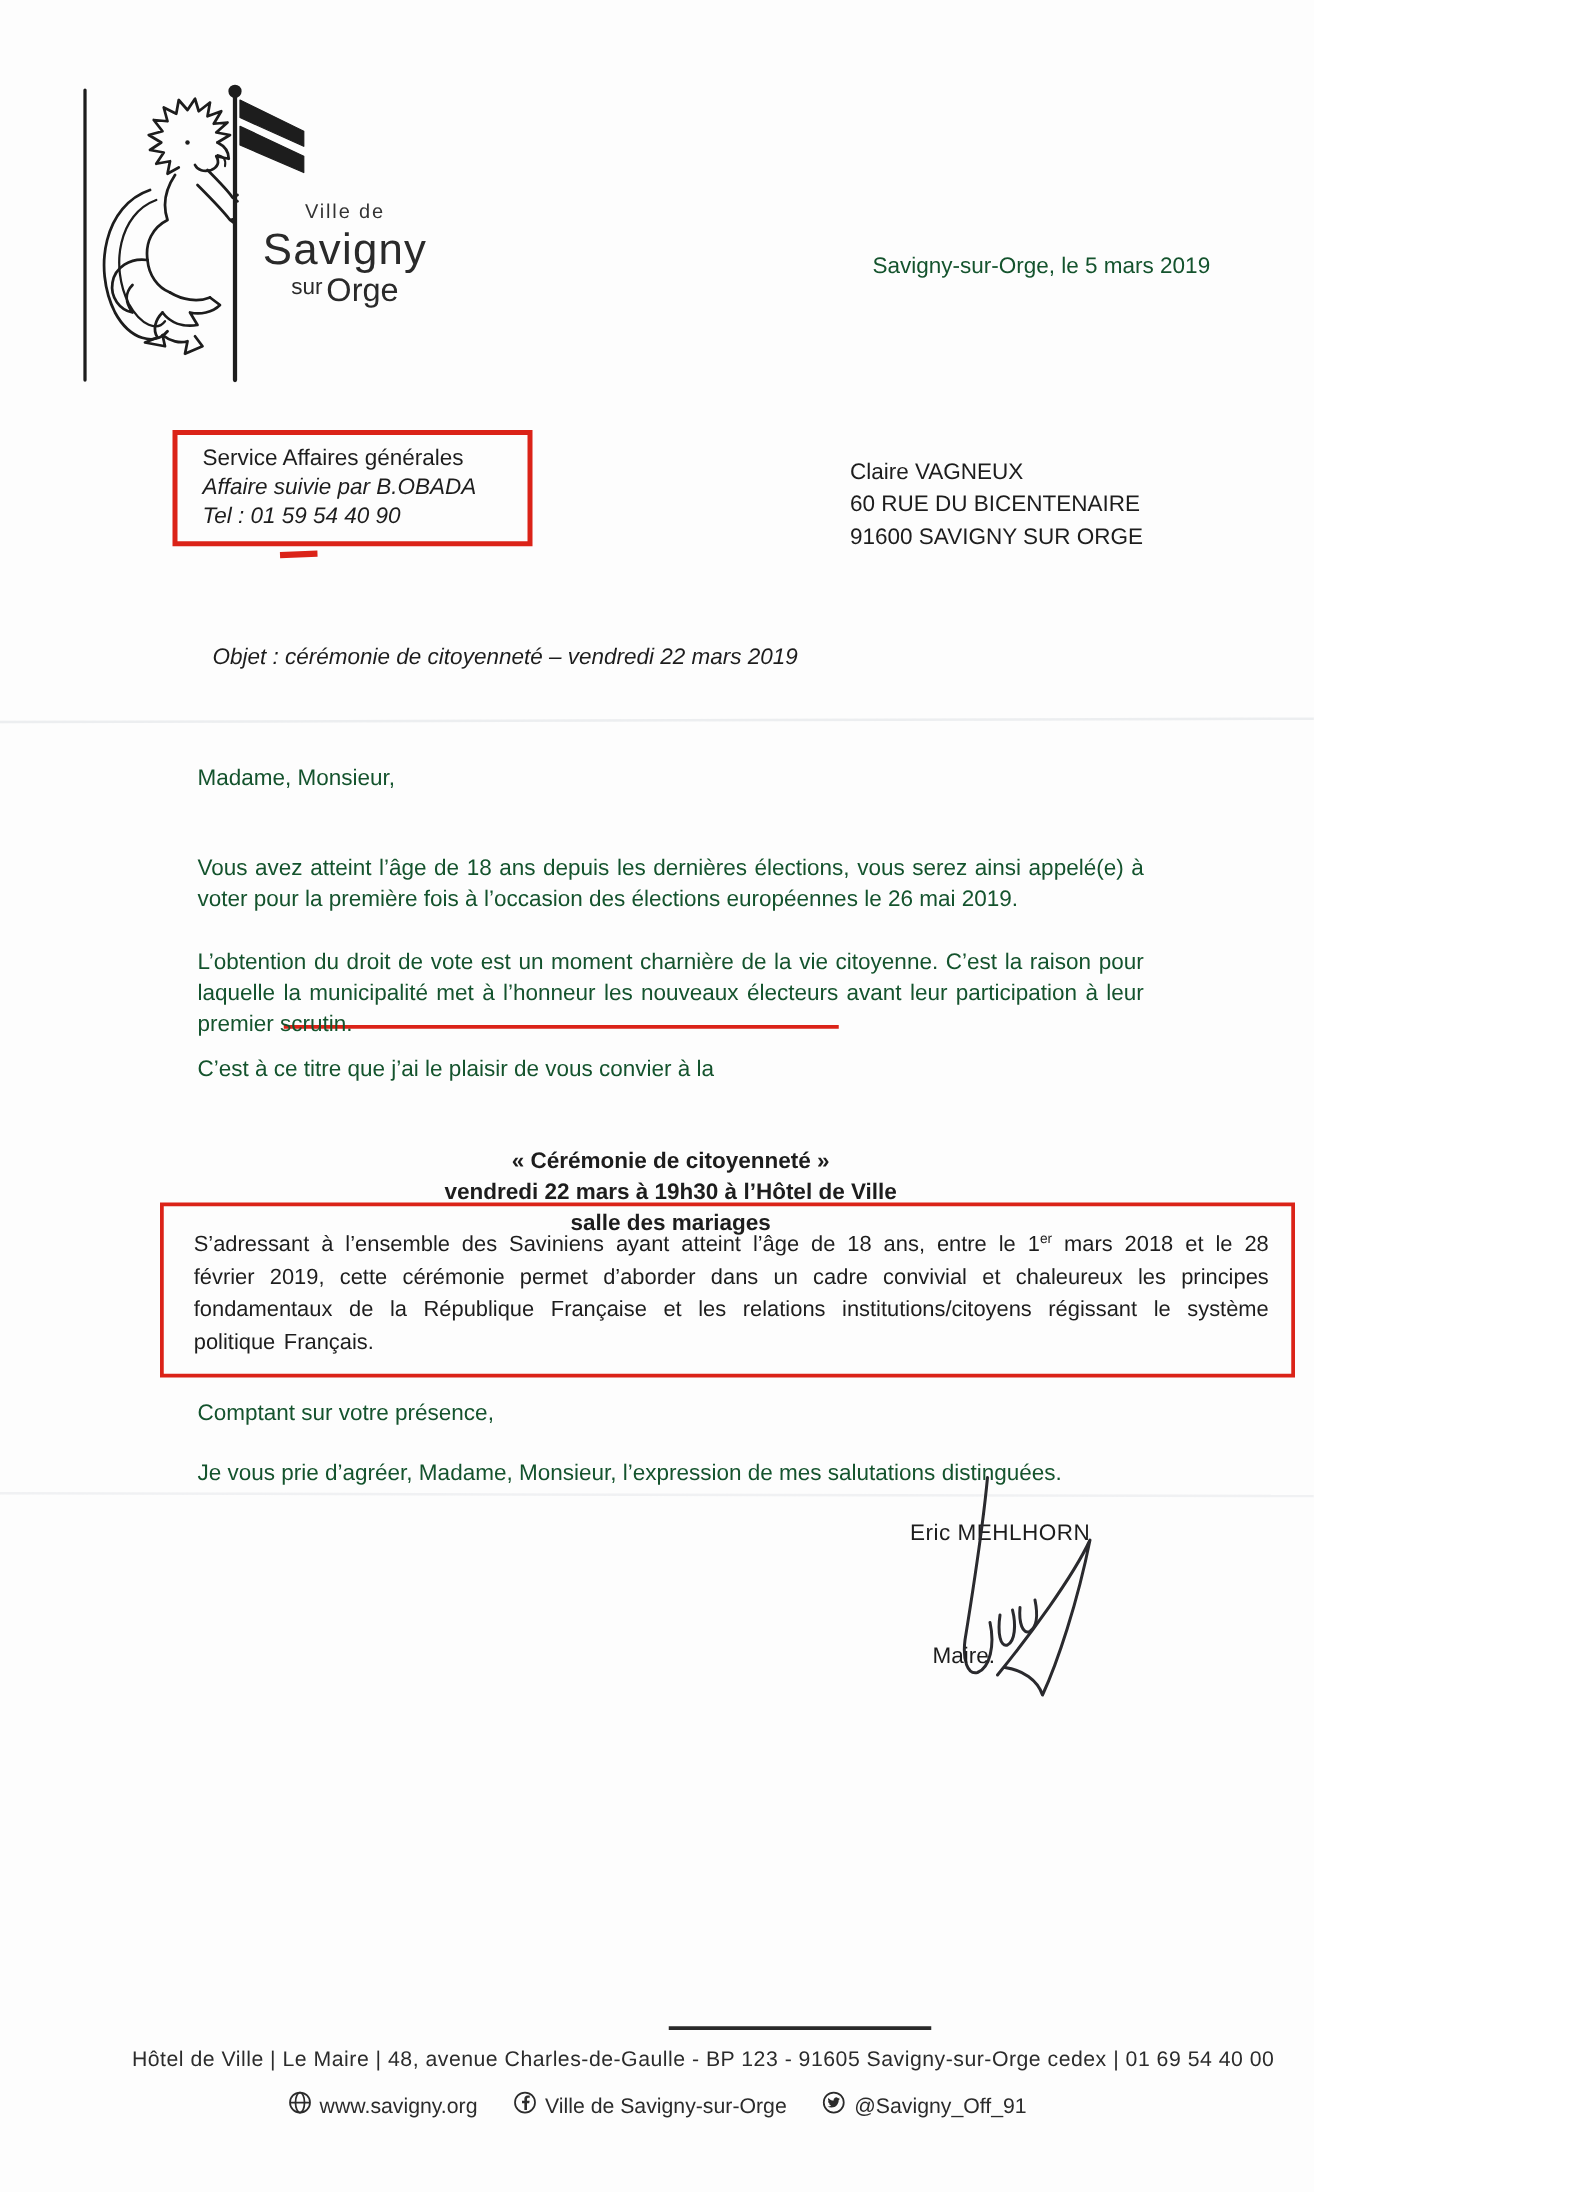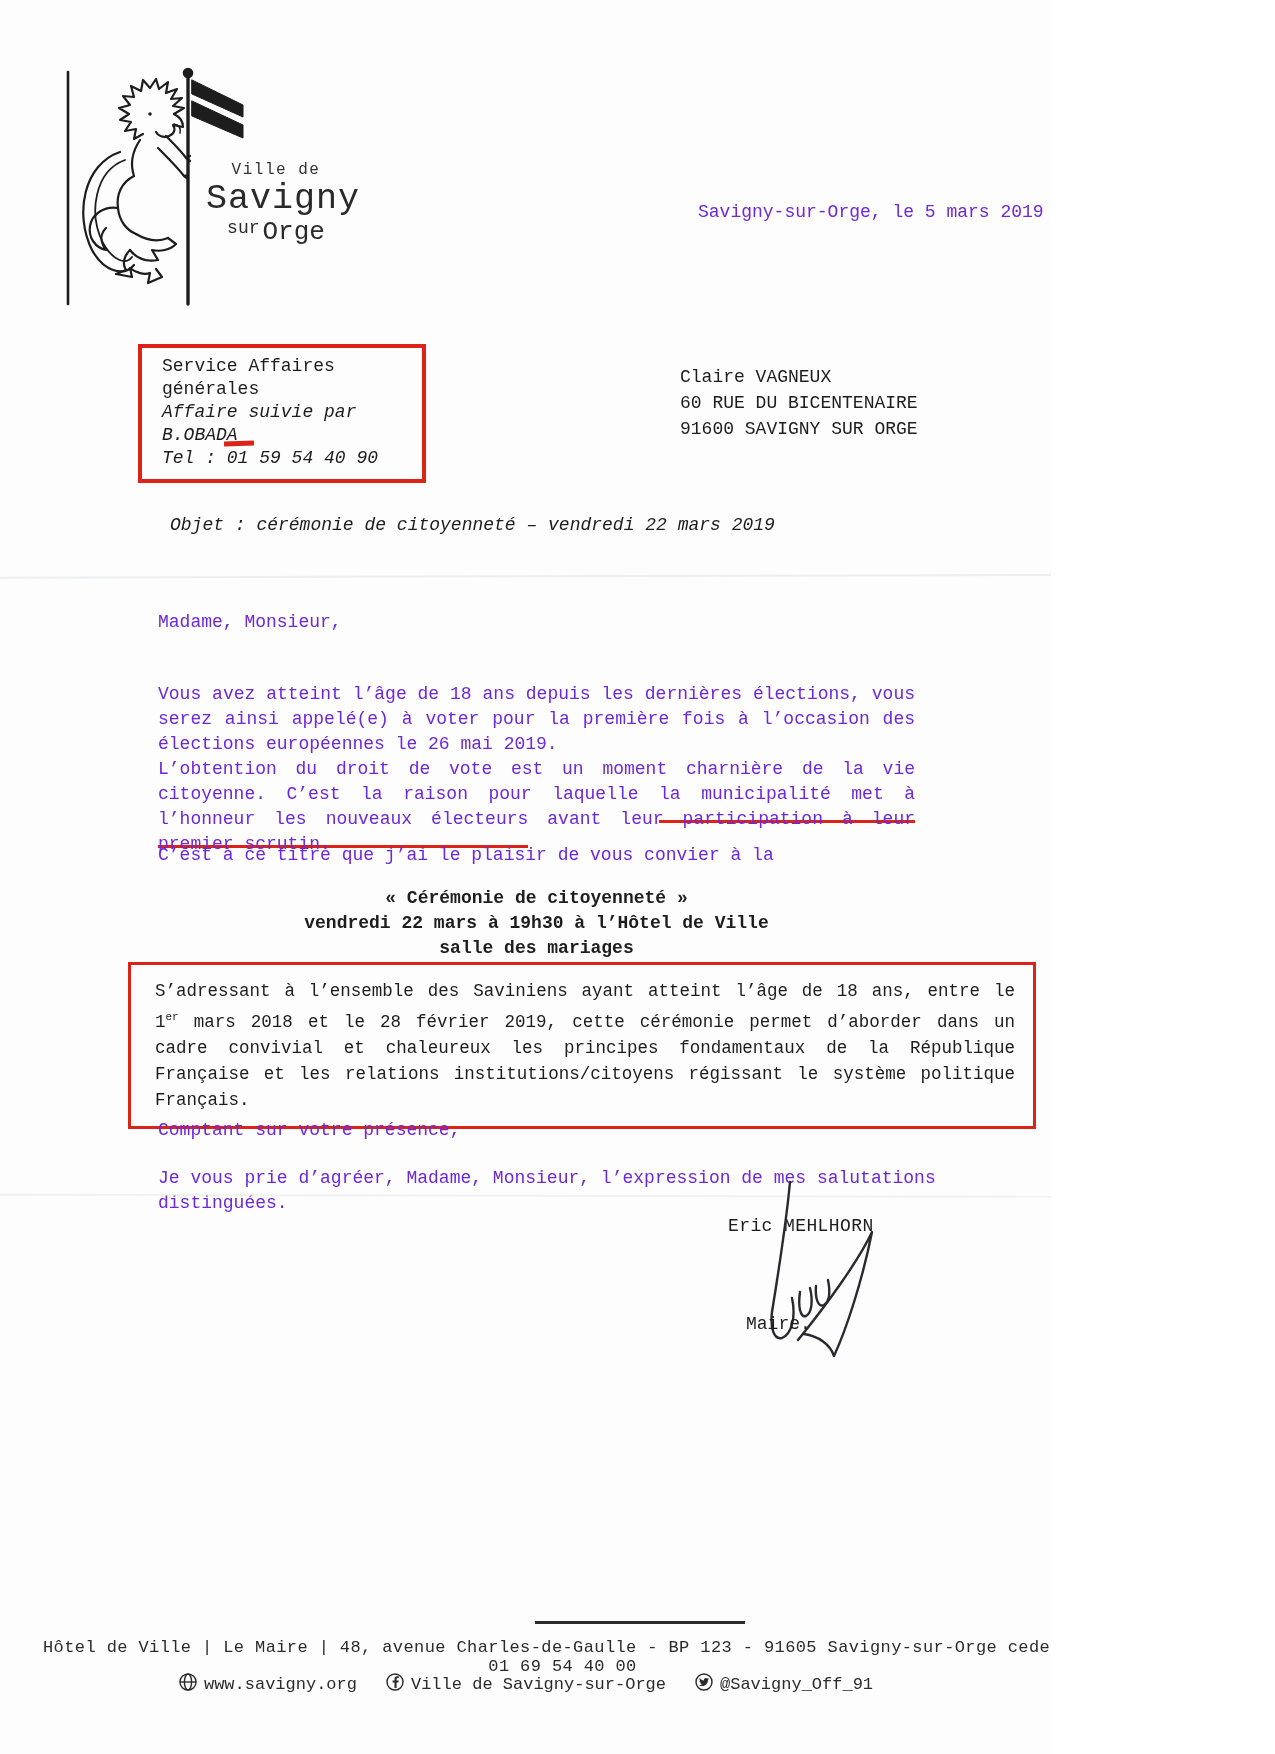--- a/index.html
+++ b/index.html
@@ -1,26 +1,26 @@
 <!DOCTYPE html>
 <html><head>
 <meta charset="utf-8">
 <style>
   html,body{margin:0;padding:0;background:#ffffff;}
   .page{
     position:relative;width:1051px;height:1754px;overflow:hidden;
     background:#fdfdfd;
-    font-family:Liberation Mono, monospace;
+    font-family:Liberation Sans, sans-serif;
     color:#1d1d1d;
   }
   .abs{position:absolute;}
-  .txt{font-size:17.5px;line-height:25px;color:#6d28d9;}
+  .txt{font-size:17.5px;line-height:25px;color:#14532d;}
   .just{text-align:justify;}
   .it{font-style:italic;}
-  .b{font-weight:bold;}
+  .b{font-weight:bold;margin-top:30px;}
   :root{--red:#db2318;--ink:#1d1d1d;}
 
   
   .logo-text{line-height:1;color:#2a2a2a;}
   .logo-ville{font-size:16px;letter-spacing:1.5px;color:#333;}
   .logo-savigny{font-size:35px;font-weight:500;letter-spacing:1px;margin-top:4px;}
   .logo-sur{font-size:18px;margin-right:3px;vertical-align:6px;}
   .logo-orge{font-size:26px;font-weight:500;}
 
   

